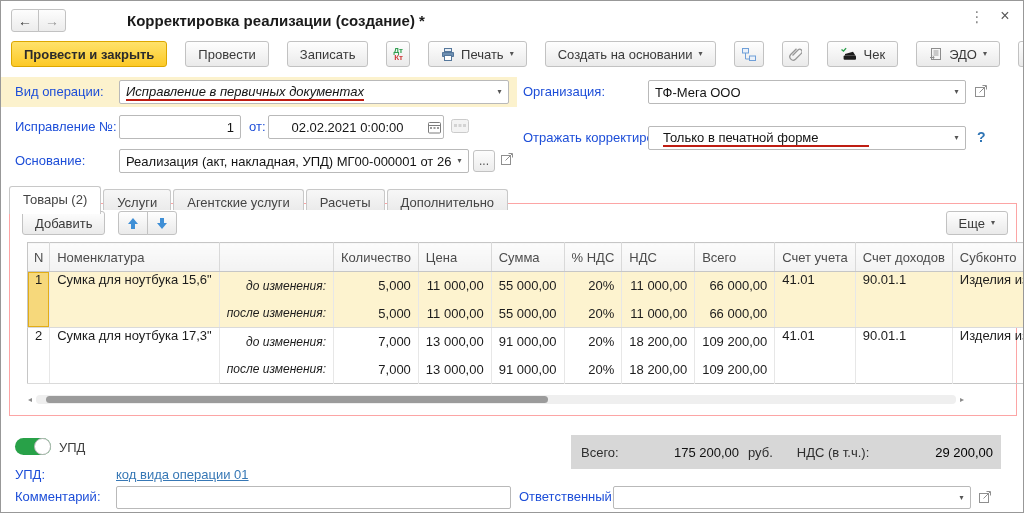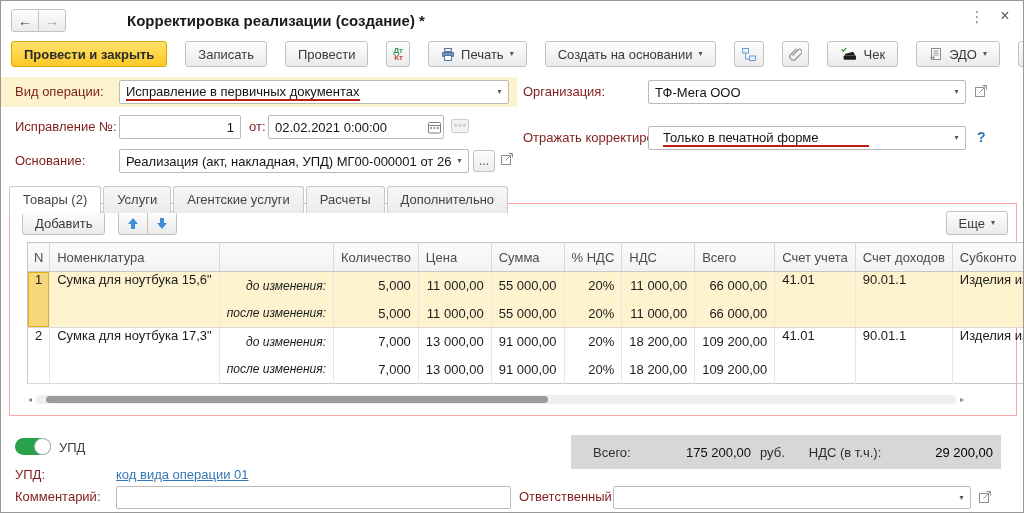--- a/index.html
+++ b/index.html
@@ -30,38 +30,38 @@
   .btn.icon-only { padding:0 6px; }
   .btn.primary {
     background:linear-gradient(#ffe26b,#fcc927); border-color:#dca700; font-weight:bold; color:#2b2b2b;
   }
   .dd { font-size:8px; color:#555; line-height:1; }
   .dtkt { display:flex; flex-direction:column; font-size:8px; font-weight:bold; line-height:7px; }
   .dtkt .dt { color:#2f9e4f; text-align:left; }
   .dtkt .kt { color:#d03b3b; text-align:right; }
   
   .opstrip { position:absolute; left:0; top:76px; width:516px; height:30px; background:#fcf2cd; }
-  .lbl { position:absolute; font-size:13px; color:#7f1d1d; line-height:24px; white-space:nowrap; }
+  .lbl { position:absolute; font-size:13px; color:#1d4ed8; line-height:24px; white-space:nowrap; }
   .field {
     position:absolute; height:24px; border:1px solid #b9b9b9; border-radius:2px; background:#fff;
     display:flex; align-items:center; font-size:13px; color:#141414; cursor:text;
   }
   .field .val { padding:0 6px; white-space:nowrap; overflow:hidden; flex:1; }
   .field .val.right { text-align:right; }
   .field .ddbox { width:17px; align-self:stretch; display:flex; align-items:center; justify-content:center; cursor:pointer; }
   .uline { border-bottom:2px solid #bf1d12; padding-bottom:0px; display:inline-block; }
   .uline.wide { min-width:206px;margin-left:8px; }
   .flaticon { position:absolute; display:flex; align-items:center; justify-content:center; cursor:pointer; }
   .smallbtn {
     position:absolute; height:22px; border:1px solid #c2c2c2; border-radius:3px; background:linear-gradient(#fdfdfd,#ececec);
     display:flex; align-items:center; justify-content:center; font-size:12px; color:#555; cursor:pointer;
   }
   .qmark { color:#2e74b5; font-weight:bold; font-size:14px; cursor:pointer; }
   
-  .tabs { position:absolute; left:8px; top:185px; display:flex; gap:2px; height:27px; z-index:3; }
+  .tabs { position:absolute; left:8px; top:185px; display:flex; gap:2px; height:27px; z-index:3;align-items:center; }
   .tab {
     padding:5px 13px 0 13px; border:1px solid #c8c8c8; border-bottom:none; border-radius:3px 3px 0 0;
     background:linear-gradient(#f7f7f7,#ebebeb); color:#444; cursor:pointer; white-space:nowrap;
   }
   .tab.active { background:#fff; height:28px; position:relative; }
   .panel {
     position:absolute; left:8px; top:202px; width:1008px; height:213px; background:#fff;
     border:1px solid #fca5a5;
   }
   .panel-toolbar { position:absolute; left:12px; top:7px; right:8px; height:24px; }
@@ -95,21 +95,21 @@
   
   .hscroll { position:absolute; left:14px; top:189px; width:944px; height:12px; display:flex; align-items:center; }
   .harrow { width:12px; font-size:8px; color:#8a8a8a; text-align:center; cursor:pointer; }
   .htrack { flex:1; height:9px; background:#efefef; border-radius:4px; position:relative; }
   .hthumb { position:absolute; left:10px; top:1px; width:502px; height:7px; background:#9b9b9b; border-radius:4px; cursor:grab; }
   
   .toggle { position:absolute; left:14px; top:437px; width:36px; height:17px; background:#28a148; border-radius:9px; cursor:pointer; }
   .toggle .knob { position:absolute; right:0px; top:0px; width:17px; height:17px; background:#fff; border:1px solid #b5b5b5; border-radius:50%; }
   .toggle-lbl { position:absolute; left:58px; top:439px; color:#3f3f3f; }
   .totalsbar { position:absolute; left:570px; top:434px; width:430px; height:34px; background:#d7d7d7; display:flex; align-items:center; color:#2e2e2e; }
-  .totalsbar .tl { margin-left:22px; width:52px; }
+  .totalsbar .tl { margin-left:10px; width:52px; }
   .totalsbar .tv { width:106px; text-align:right; color:#111; }
   .totalsbar .cur { margin-left:9px; }
   .totalsbar .vl { margin-left:24px; }
   .totalsbar .vv { flex:1; text-align:right; margin-right:8px; color:#000000; }
   .link { color:#3677b5; text-decoration:underline; cursor:pointer; white-space:nowrap; }
   input.txt {
     position:absolute; height:23px; border:1px solid #b9b9b9; border-radius:2px; padding:0 6px; font-size:13px;
     font-family:"Liberation Sans","DejaVu Sans",sans-serif; color:#141414;
   }
 </style>
@@ -128,24 +128,24 @@
   </div>
   <div class="title">Корректировка реализации (создание) *</div>
   <div class="kebab"><span>⋮</span></div>
   <div class="closex"><span>×</span></div>
 
   <div class="cmdbar">
     <button class="btn primary">
         <span>Провести и закрыть</span>
       </button>
     <button class="btn">
+        <span>Провести</span>
+      </button>
+    <button class="btn">
         <span>Записать</span>
-      </button>
-    <button class="btn">
-        <span>Провести</span>
       </button>
     <button class="btn icon-only">
       <span class="dtkt">
           <span class="dt">Дт</span>
           <span class="kt">Кт</span>
         </span>
     </button>
     <button class="btn">
       <svg width="14" height="13" viewBox="0 0 14 13">
           <rect x="3.5" y="0.5" width="7" height="3" fill="#e8eef5" stroke="#55779b"></rect>
@@ -193,33 +193,33 @@
       <span class="dd">▾</span>
     </button>
     <button class="btn icon-only" style="width:30px;justify-content:center;">
         <span>?</span>
       </button>
   </div>
 
   <div class="opstrip"></div>
 
   <div class="lbl" style="left:14px; top:79px;">Вид операции:</div>
-  <div class="field" style="left:118px; top:79px; width:390px;">
+  <div class="field" style="left:118px; top:79px; width:390px;font-style:italic;">
     <span class="val"><span class="uline">Исправление в первичных документах</span></span>
     <span class="ddbox">
         <span class="dd">▾</span>
       </span>
   </div>
 
   <div class="lbl" style="left:14px; top:114px;">Исправление №:</div>
   <div class="field" style="left:118px; top:114px; width:122px;">
     <span class="val right">1</span>
   </div>
   <div class="lbl" style="left:248px; top:114px;">от:</div>
-  <div class="field" style="left:267px; top:114px; width:176px;">
+  <div class="field" style="left:267px; top:114px; width:176px;text-align:center;">
     <span class="val">02.02.2021 0:00:00</span>
     <span class="ddbox">
       <svg width="13" height="13" viewBox="0 0 13 13">
           <rect x="0.5" y="1.5" width="12" height="10.5" rx="1" fill="#fff" stroke="#7c7c7c"></rect>
           <path d="M0.5 4.5h12" stroke="#7c7c7c"></path>
           <rect x="2" y="6" width="2" height="2" fill="#9a9a9a"></rect>
           <rect x="5.5" y="6" width="2" height="2" fill="#9a9a9a"></rect>
           <rect x="9" y="6" width="2" height="2" fill="#9a9a9a"></rect>
         </svg>
     </span>

